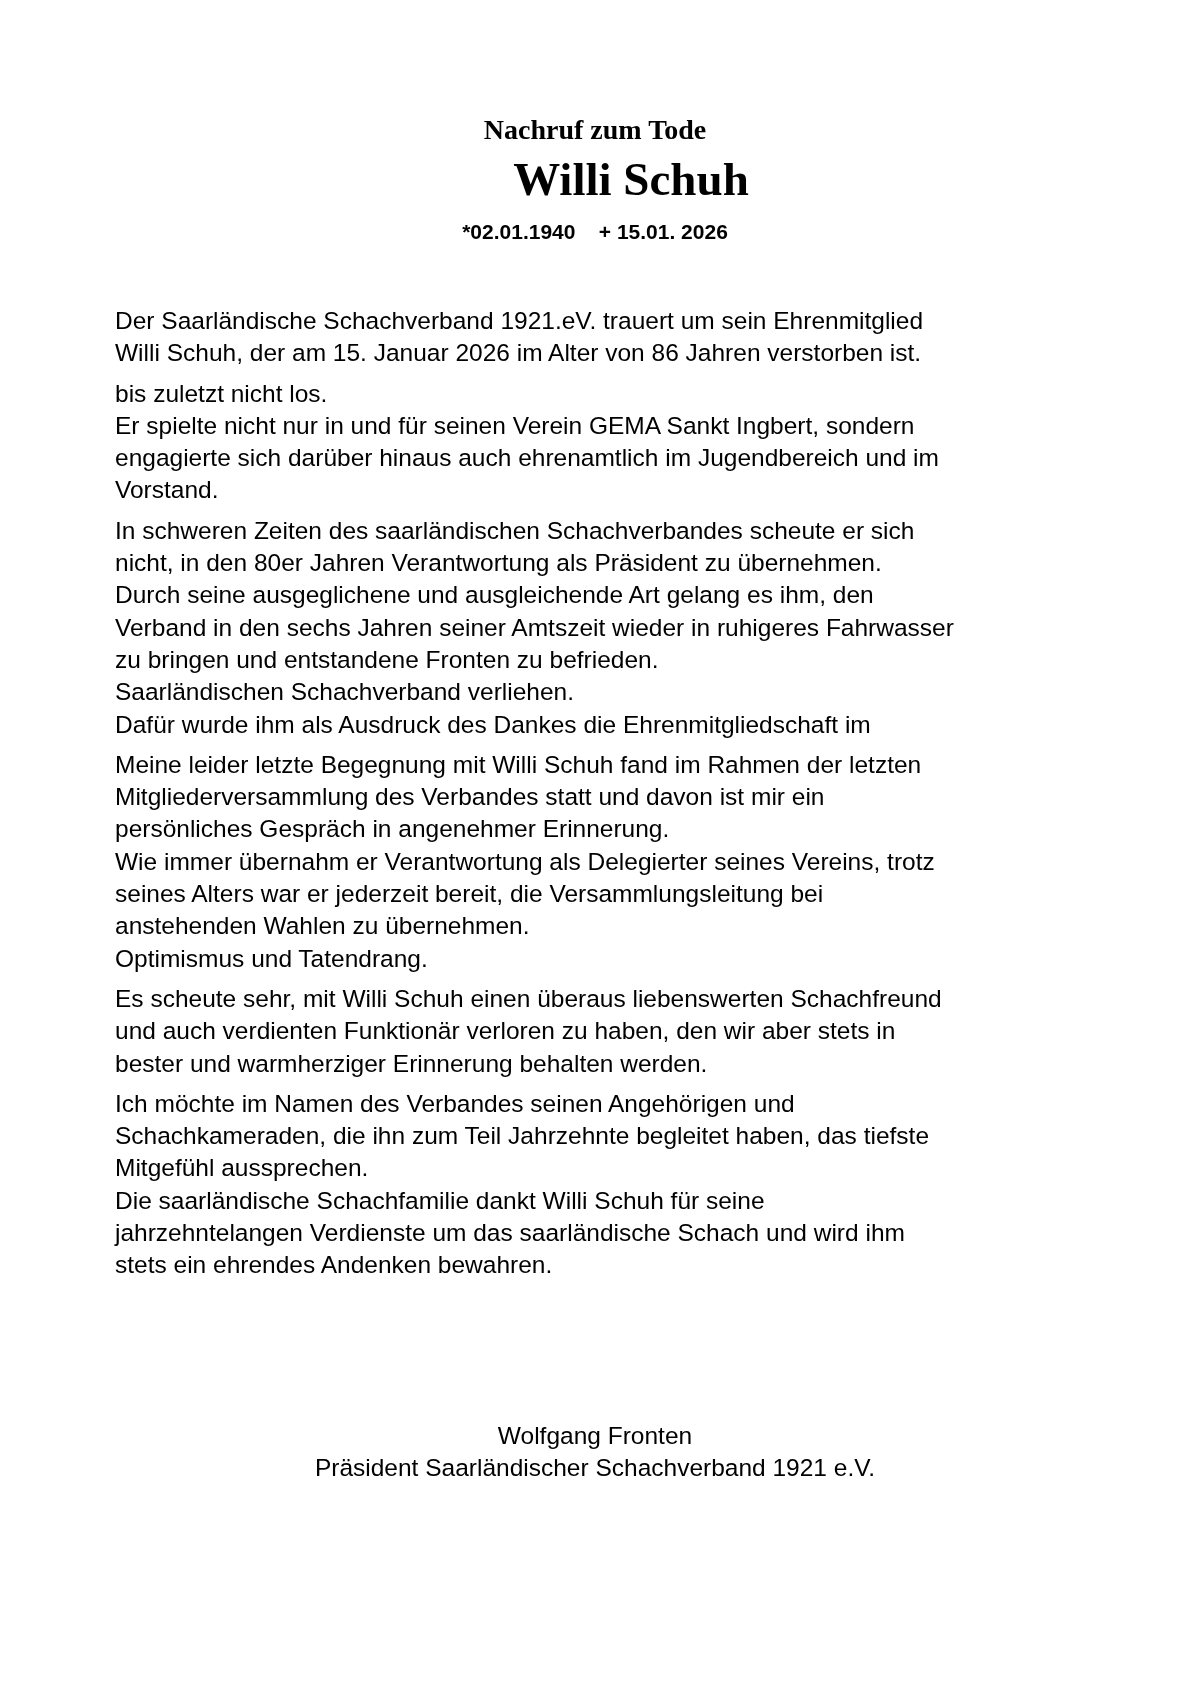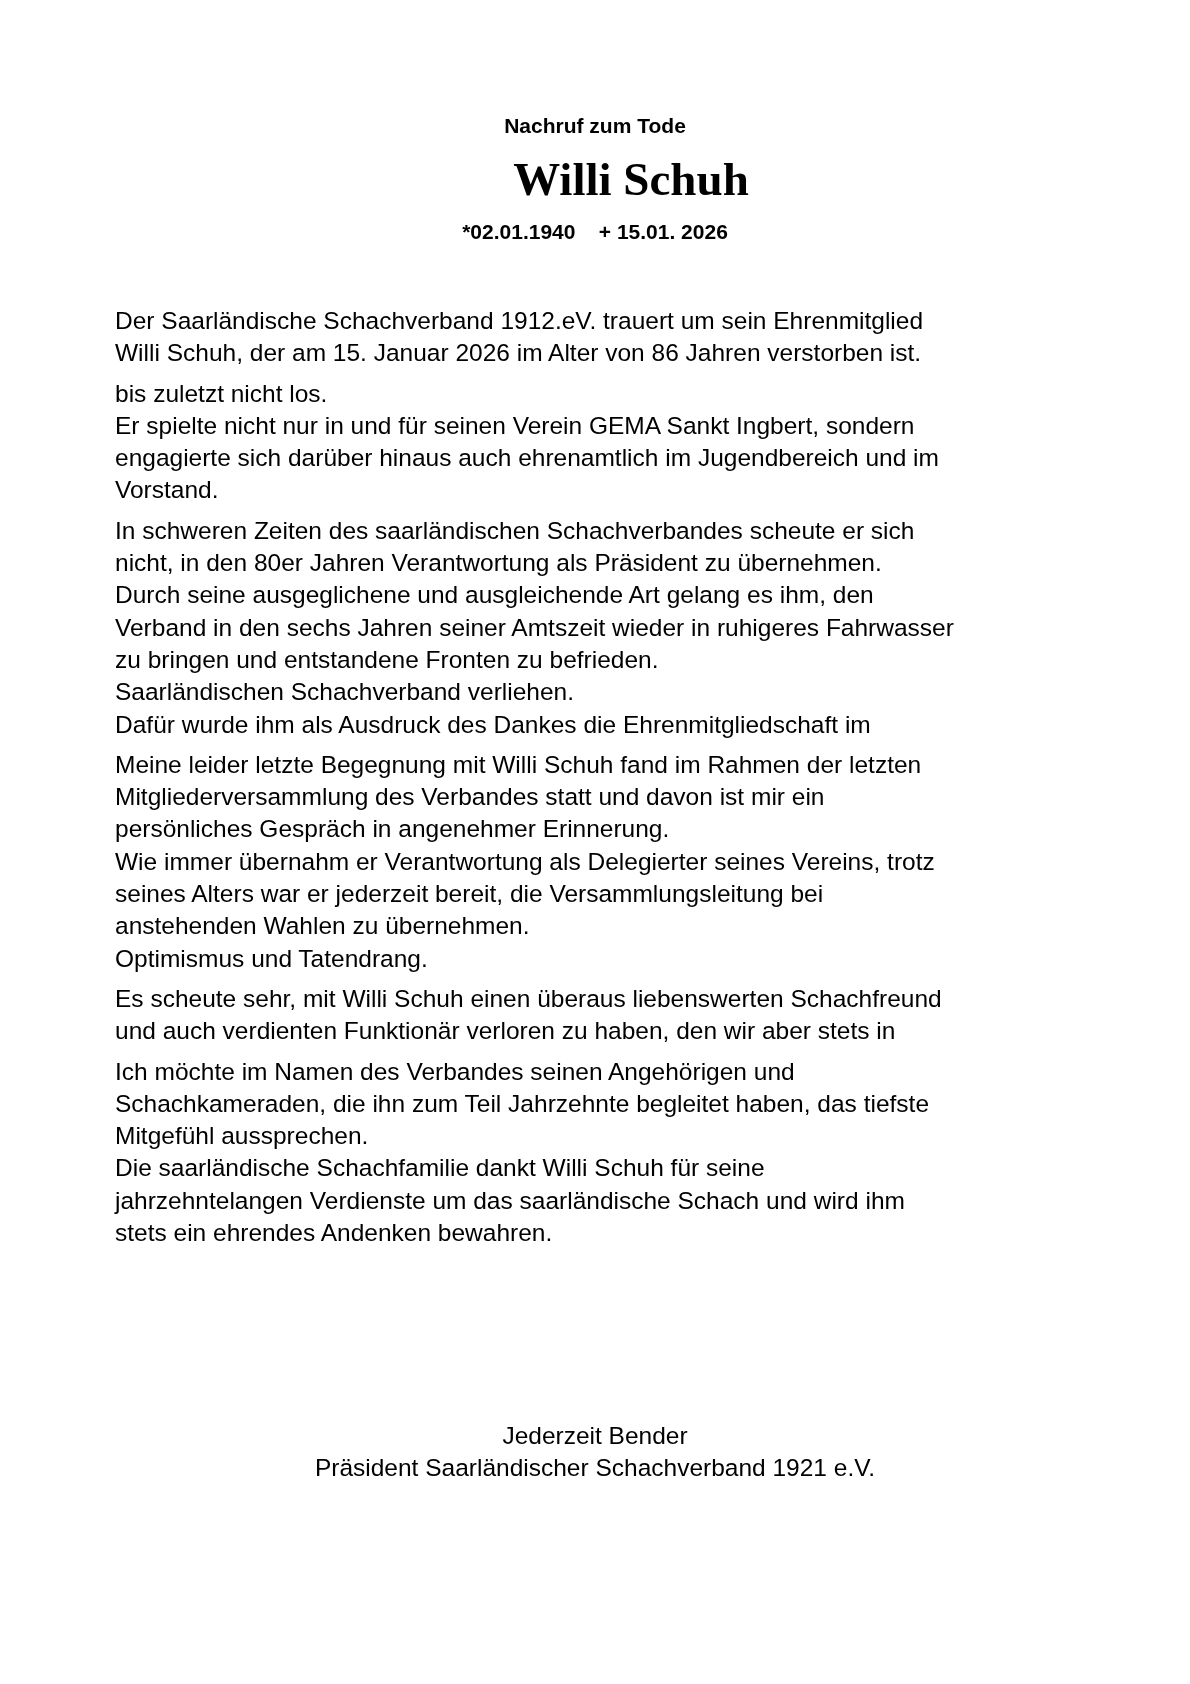--- a/index.html
+++ b/index.html
@@ -1,37 +1,37 @@
 <!DOCTYPE html>
 <html><head>
 <meta charset="utf-8">
 <style>
   html, body { margin: 0; padding: 0; background: #ffffff; }
   body { width: 1190px; height: 1684px; position: relative; overflow: hidden; color: #000; }
   .header { position: absolute; left: 0; width: 1190px; text-align: center; }
-  .subtitle { top: 114px; font-family: Liberation Sans, sans-serif; font-weight: bold; font-size: 21px; }
+  .subtitle { top: 114px; font-family: Liberation Serif, serif; font-weight: bold; font-size: 28px; }
   .name { top: 152px; font-family: "Liberation Serif", serif; font-weight: bold; font-size: 47px; padding-left: 36px; }
   .dates { top: 220px; font-family: "Liberation Sans", sans-serif; font-weight: bold; font-size: 21px; white-space: pre; }
   .body { position: absolute; left: 115px; top: 305px; width: 1000px;
           font-family: "Liberation Sans", sans-serif; font-size: 24.5px; line-height: 32.3px; }
   .para { margin: 0 0 8px 0; }
   .line { display: block; white-space: nowrap; }
   .signature { position: absolute; left: 0; width: 1190px; top: 1420px; text-align: center;
                font-family: "Liberation Sans", sans-serif; font-size: 24.5px; line-height: 32.3px; }
 </style>
 </head>
 <body>
 
 <div class="header subtitle">Nachruf zum Tode</div>
 <div class="header name">Willi Schuh</div>
 <div class="header dates">*02.01.1940    + 15.01. 2026</div>
 
 <div class="body">
   <p class="para">
-    <span class="line">Der Saarländische Schachverband 1912.eV. trauert um sein Ehrenmitglied</span>
+    <span class="line">Der Saarländische Schachverband 1921.eV. trauert um sein Ehrenmitglied</span>
     <span class="line">Willi Schuh, der am 15. Januar 2026 im Alter von 86 Jahren verstorben ist.</span>
   </p>
   <p class="para">
     <span class="line">bis zuletzt nicht los.</span>
     <span class="line">Er spielte nicht nur in und für seinen Verein GEMA Sankt Ingbert, sondern</span>
     <span class="line">engagierte sich darüber hinaus auch ehrenamtlich im Jugendbereich und im</span>
     <span class="line">Vorstand.</span>
   </p>
   <p class="para">
     <span class="line">In schweren Zeiten des saarländischen Schachverbandes scheute er sich</span>
@@ -47,27 +47,28 @@
     <span class="line">Mitgliederversammlung des Verbandes statt und davon ist mir ein</span>
     <span class="line">persönliches Gespräch in angenehmer Erinnerung.</span>
     <span class="line">Wie immer übernahm er Verantwortung als Delegierter seines Vereins, trotz</span>
     <span class="line">seines Alters war er jederzeit bereit, die Versammlungsleitung bei</span>
     <span class="line">anstehenden Wahlen zu übernehmen.</span>
     <span class="line">Optimismus und Tatendrang.</span>
   </p>
   <p class="para">
     <span class="line">Es scheute sehr, mit Willi Schuh einen überaus liebenswerten Schachfreund</span>
     <span class="line">und auch verdienten Funktionär verloren zu haben, den wir aber stets in</span>
+    <span class="line">bester und warmherziger Erinnerung behalten werden.</span>
   </p>
   <p class="para">
     <span class="line">Ich möchte im Namen des Verbandes seinen Angehörigen und</span>
     <span class="line">Schachkameraden, die ihn zum Teil Jahrzehnte begleitet haben, das tiefste</span>
     <span class="line">Mitgefühl aussprechen.</span>
     <span class="line">Die saarländische Schachfamilie dankt Willi Schuh für seine</span>
     <span class="line">jahrzehntelangen Verdienste um das saarländische Schach und wird ihm</span>
     <span class="line">stets ein ehrendes Andenken bewahren.</span>
   </p>
 </div>
 
 <div class="signature">
-  <div>Jederzeit Bender</div>
+  <div>Wolfgang Fronten</div>
   <div>Präsident Saarländischer Schachverband 1921 e.V.</div>
 </div>
 
 </body></html>

